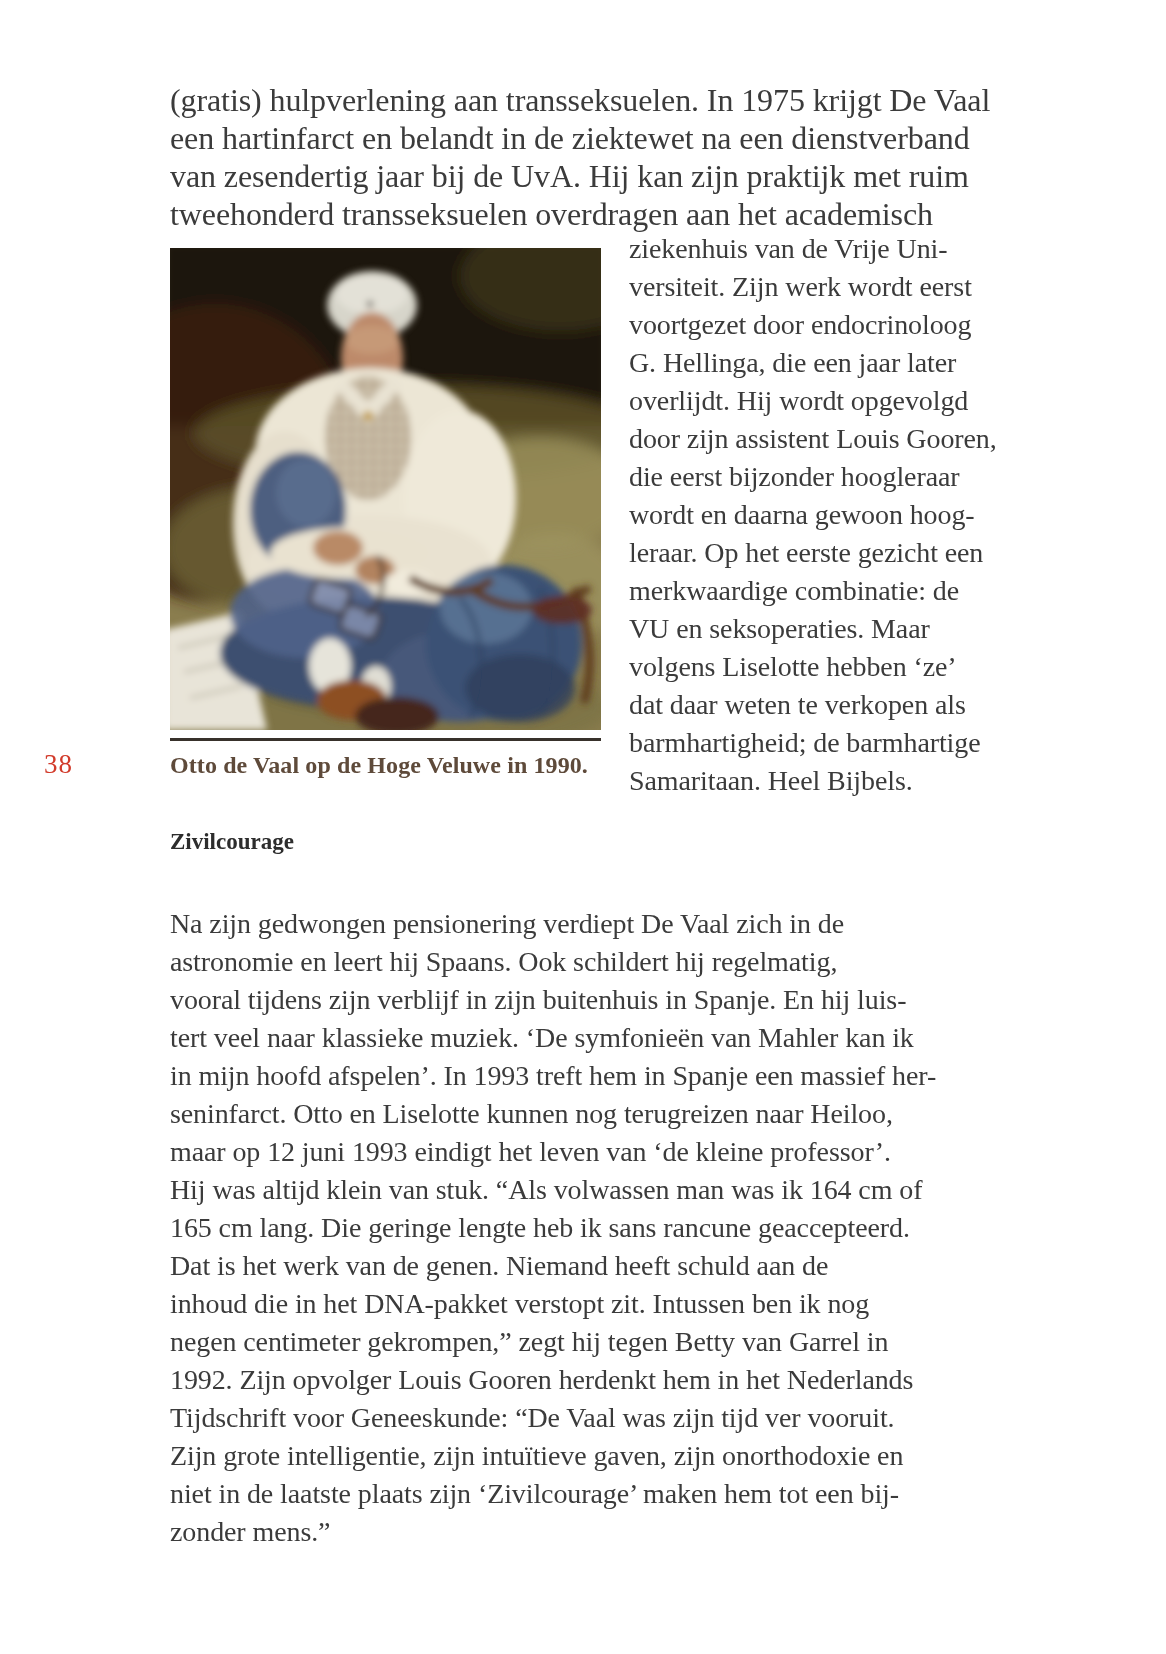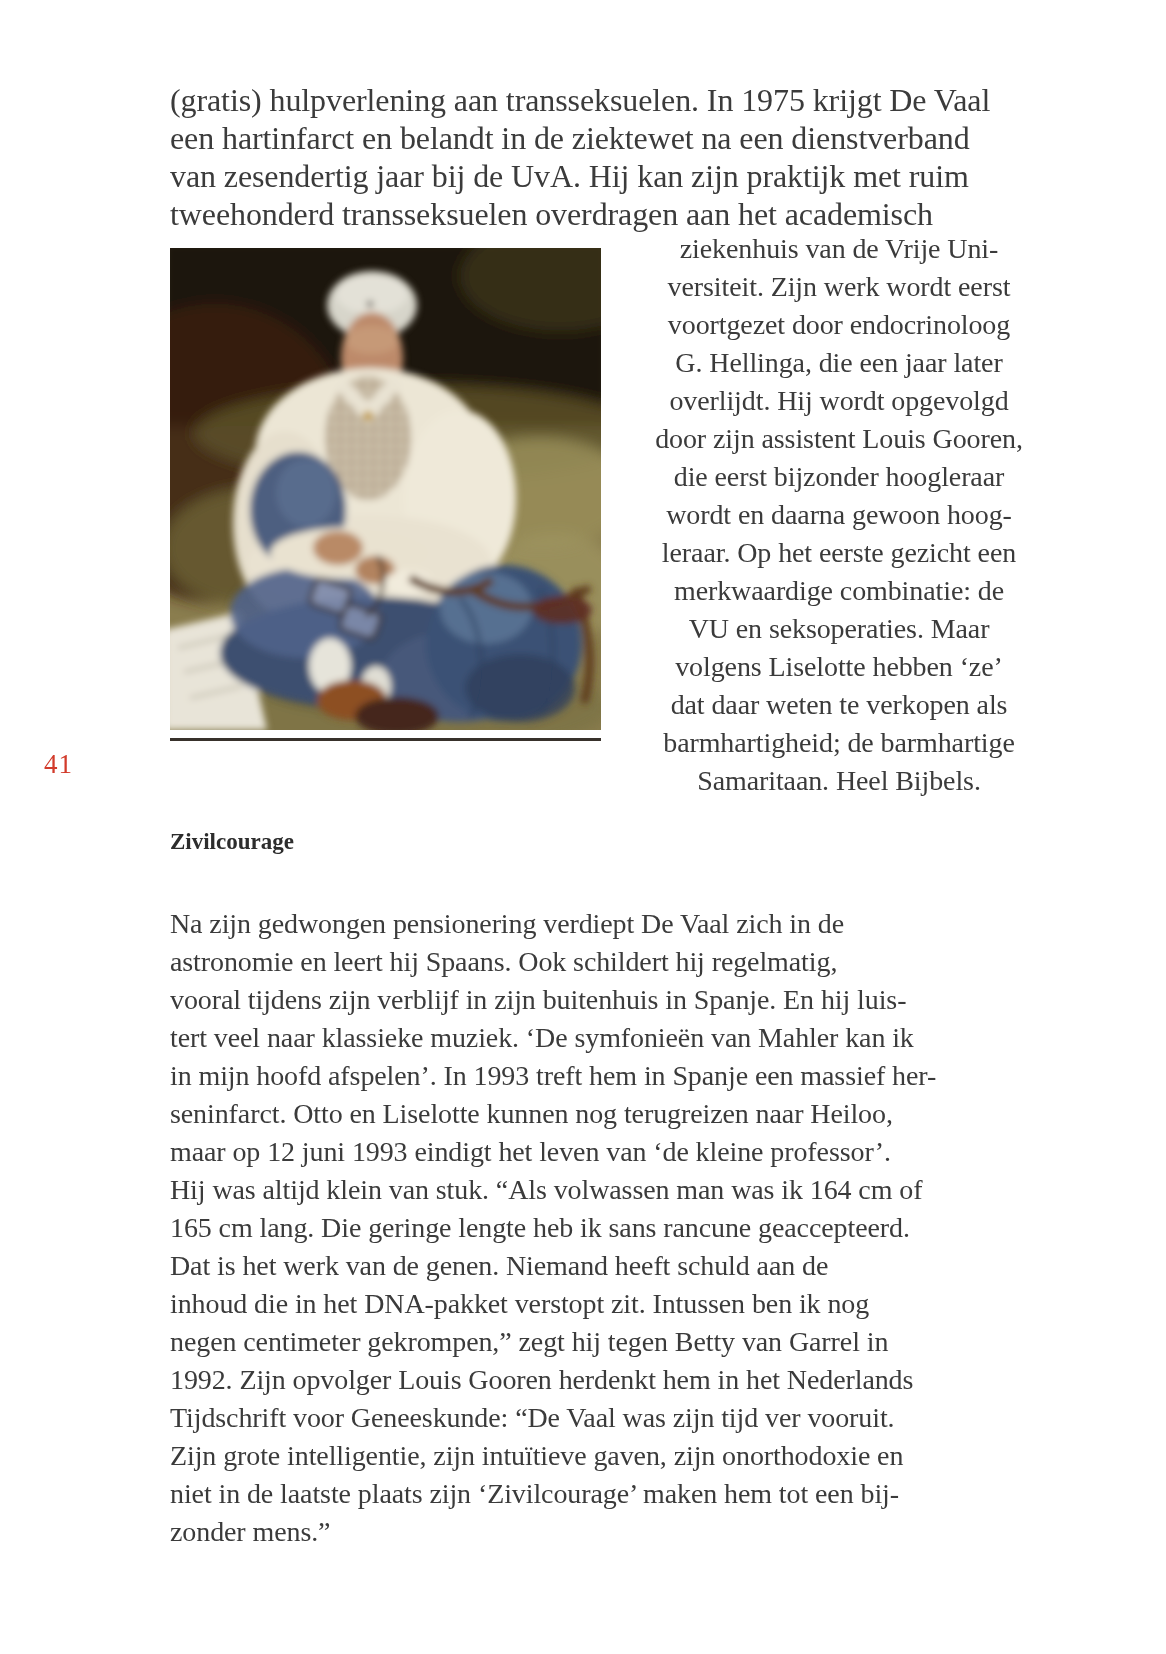--- a/index.html
+++ b/index.html
@@ -13,39 +13,39 @@
     font-size:32px;line-height:38px;letter-spacing:-0.1px;
   }
   .photo-row{position:absolute;left:170px;top:230px;display:flex;align-items:flex-start;}
   .figure{flex:0 0 431px;width:431px;margin-top:18px;}
   .photo-svg{display:block;width:431px;height:482px;}
   .rule{height:3px;background:#38312b;margin-top:8px;width:431px;}
   .caption{
     margin-top:11px;font-size:24px;font-weight:600;color:#5e4a3a;letter-spacing:0.1px;
   }
   .wrap-col{
-    margin-left:28px;font-size:28px;line-height:38px;letter-spacing:-0.1px;width:420px;text-align:center;
+    margin-left:28px;font-size:28px;line-height:38px;letter-spacing:-0.1px;width:420px;
   }
   .heading{
     position:absolute;left:170px;top:829px;font-size:23px;font-weight:700;color:#2d2d2d;
   }
   .section{
     position:absolute;left:170px;top:871px;width:920px;
     font-size:28px;line-height:38px;letter-spacing:-0.1px;margin-top:34px;
   }
   .folio{
     position:absolute;left:44px;top:749px;font-size:27px;color:#d23b2b;letter-spacing:1px;
   }
 </style>
 </head>
 <body>
 
 <div class="page">
 
-  <div class="folio">41</div>
+  <div class="folio">38</div>
 
   <div class="intro lines">(gratis) hulpverlening aan transseksuelen. In 1975 krijgt De Vaal
 een hartinfarct en belandt in de ziektewet na een dienstverband
 van zesendertig jaar bij de UvA. Hij kan zijn praktijk met ruim
 tweehonderd transseksuelen overdragen aan het academisch</div>
 
   <div class="photo-row">
     <div class="figure">
       <svg class="photo-svg" viewBox="0 0 431 482" xmlns="http://www.w3.org/2000/svg" preserveAspectRatio="none">
         <defs>
@@ -127,20 +127,21 @@
 
           <g stroke="#5d3a1e" stroke-width="8" fill="none">
             <path d="M240 330 C268 348 300 348 322 332"></path>
             <path d="M300 340 C330 362 365 368 420 340"></path>
             <path d="M405 340 C420 380 424 420 414 455"></path>
           </g>
           <ellipse cx="392" cy="362" rx="30" ry="14" fill="#5e2c22" opacity="0.9"></ellipse>
         </g>
       </svg>
       <div class="rule"></div>
+      <div class="caption">Otto de Vaal op de Hoge Veluwe in 1990.</div>
     </div>
     <div class="wrap-col lines">ziekenhuis van de Vrije Uni-
 versiteit. Zijn werk wordt eerst
 voortgezet door endocrinoloog
 G. Hellinga, die een jaar later
 overlijdt. Hij wordt opgevolgd
 door zijn assistent Louis Gooren,
 die eerst bijzonder hoogleraar
 wordt en daarna gewoon hoog-
 leraar. Op het eerste gezicht een

